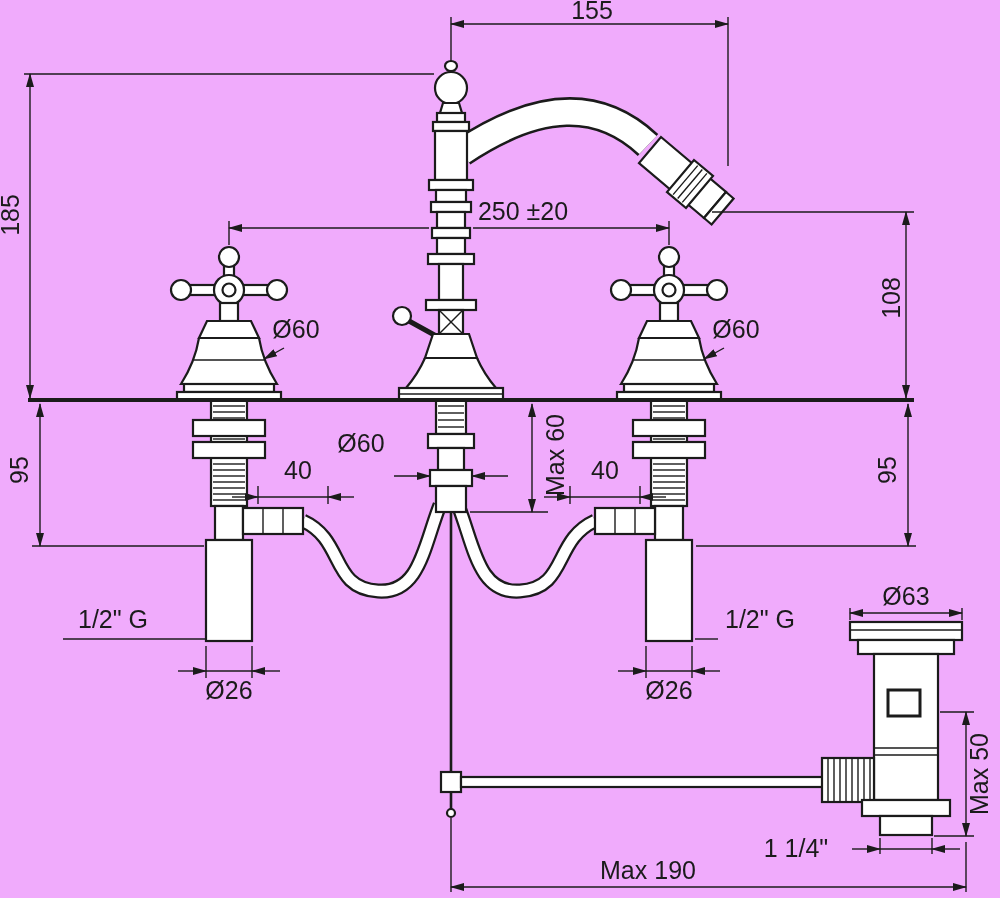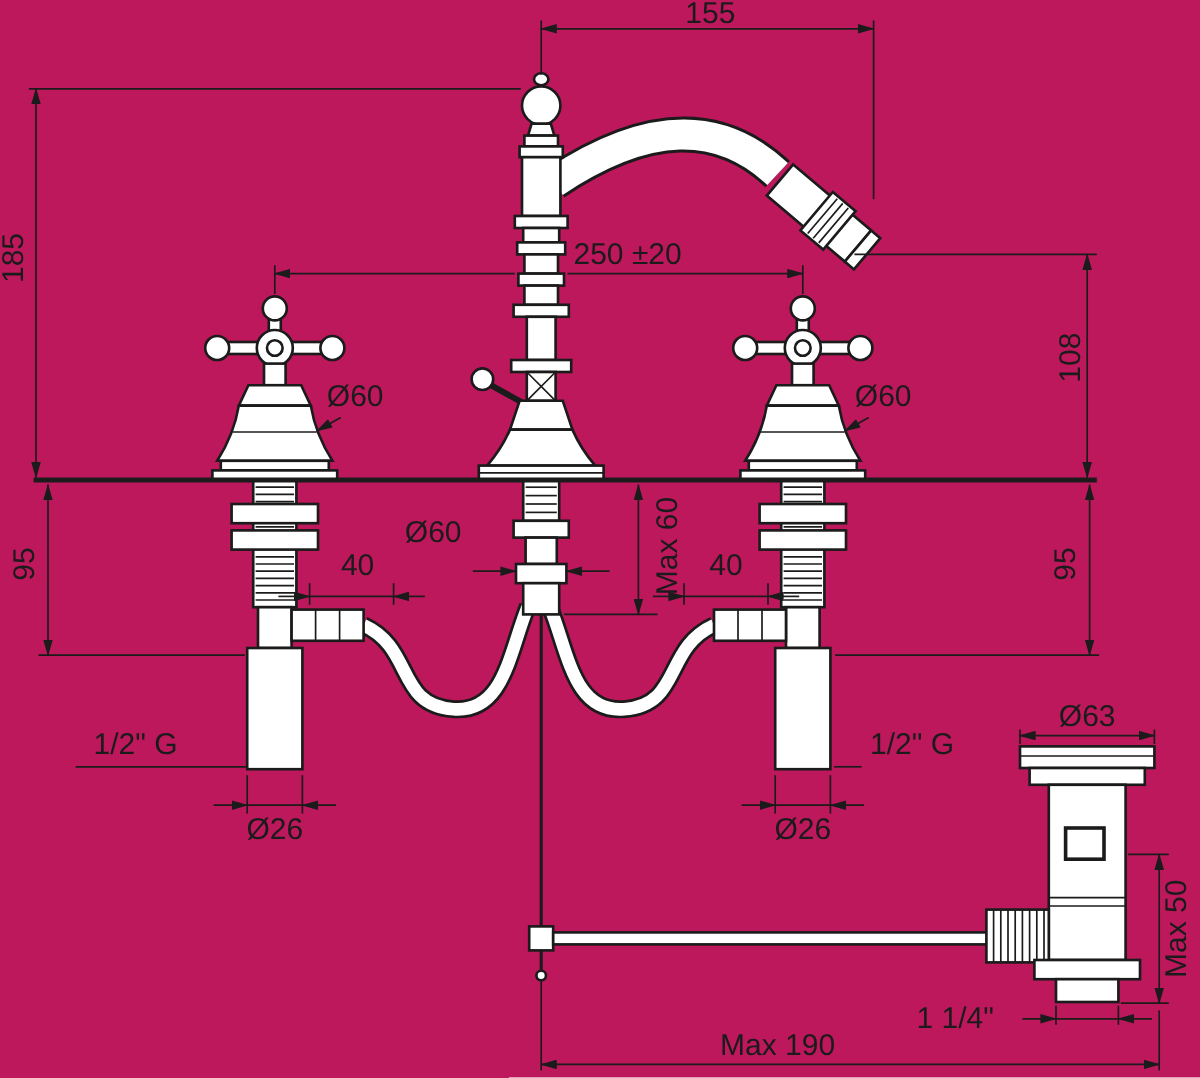--- a/index.html
+++ b/index.html
@@ -1,16 +1,16 @@
 <!DOCTYPE html>
 <html><head>
 <meta charset="utf-8">
 <style>
   html,body{margin:0;padding:0;background:#fff;}
-  .canvas{position:relative;width:1000px;height:898px;background:#be185d;overflow:hidden;}
+  .canvas{position:relative;width:1000px;height:898px;background:#f0abfc;overflow:hidden;}
   svg{display:block;}
   svg text{font-family:"Liberation Sans","DejaVu Sans",sans-serif;font-size:25px;fill:#1b1b1b;}
   .o{fill:#fff;stroke:#1b1b1b;stroke-width:2.2;stroke-linejoin:miter;}
   .t{stroke:#1b1b1b;stroke-width:1.4;fill:none;}
   .t2{stroke:#1b1b1b;stroke-width:2.6;fill:none;}
   .d line{stroke:#1b1b1b;stroke-width:1.4;fill:none;}
   .tube-b{stroke:#1b1b1b;stroke-width:30;fill:none;}
   .tube-w{stroke:#fff;stroke-width:25;fill:none;}
   .hose-b{stroke:#1b1b1b;stroke-width:15;fill:none;}
   .hose-w{stroke:#fff;stroke-width:10.5;fill:none;}

